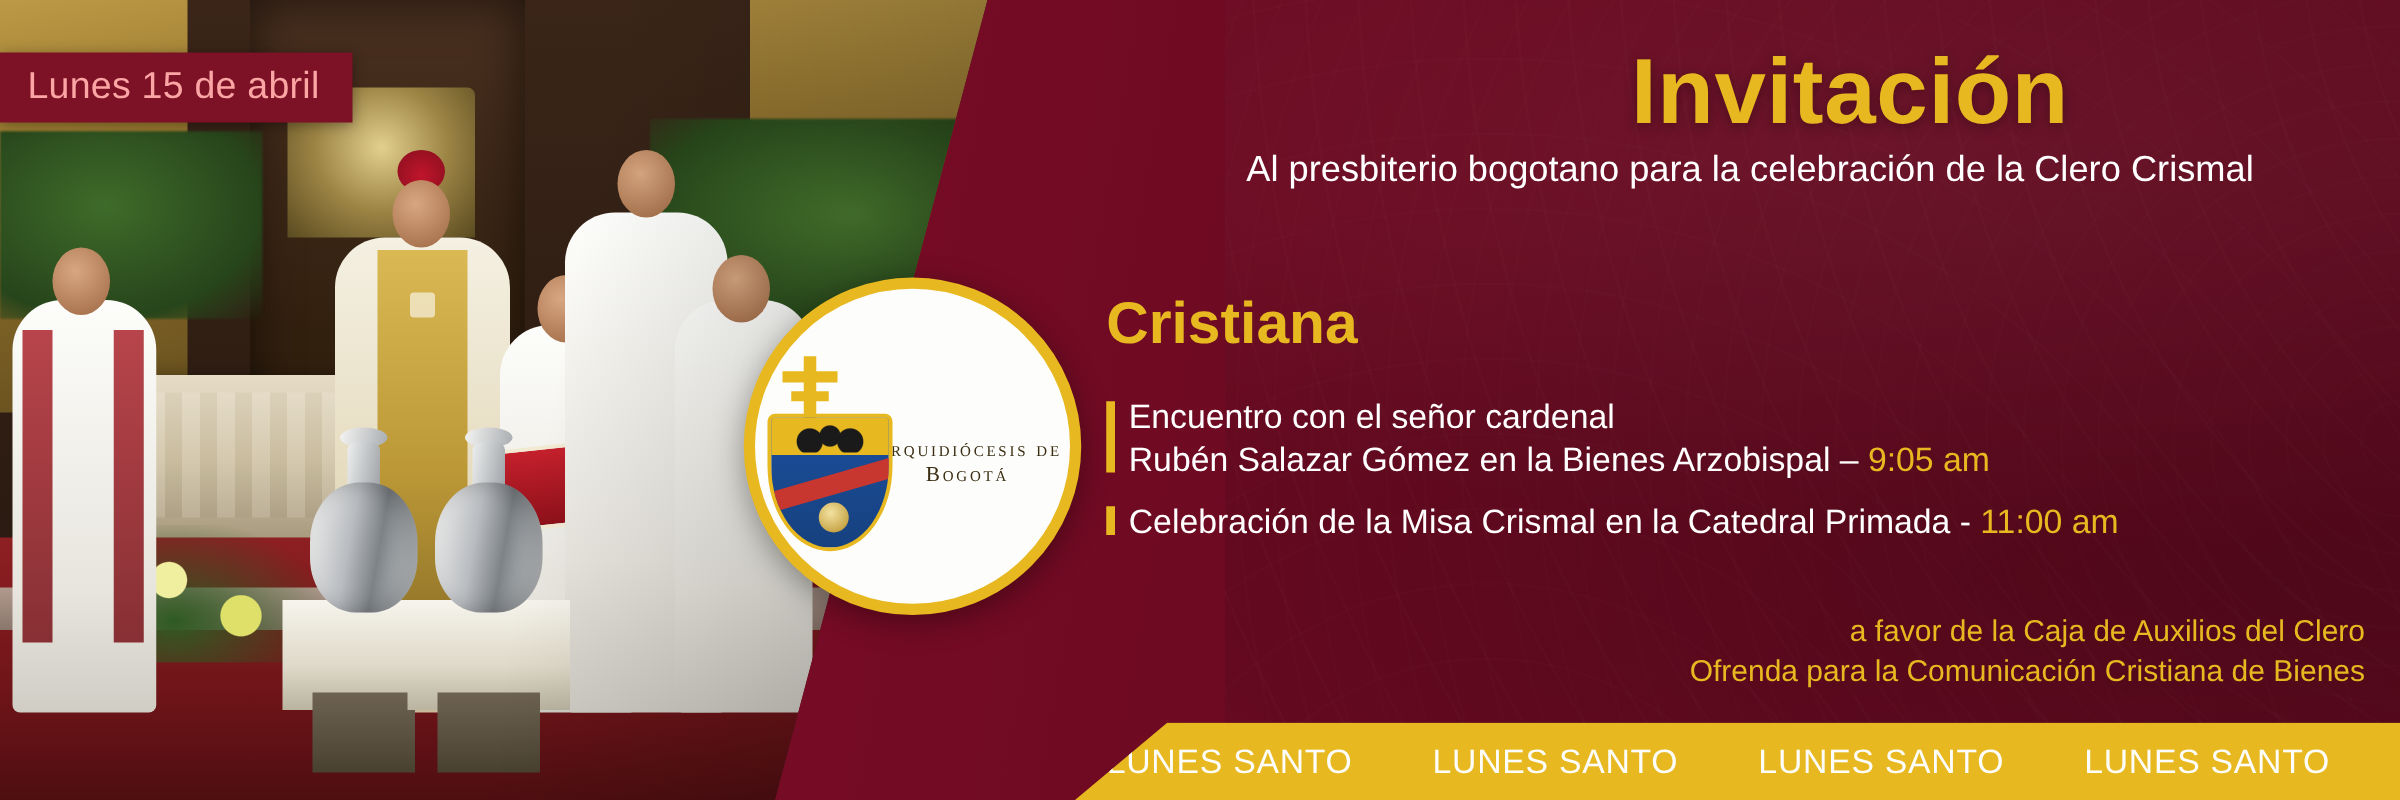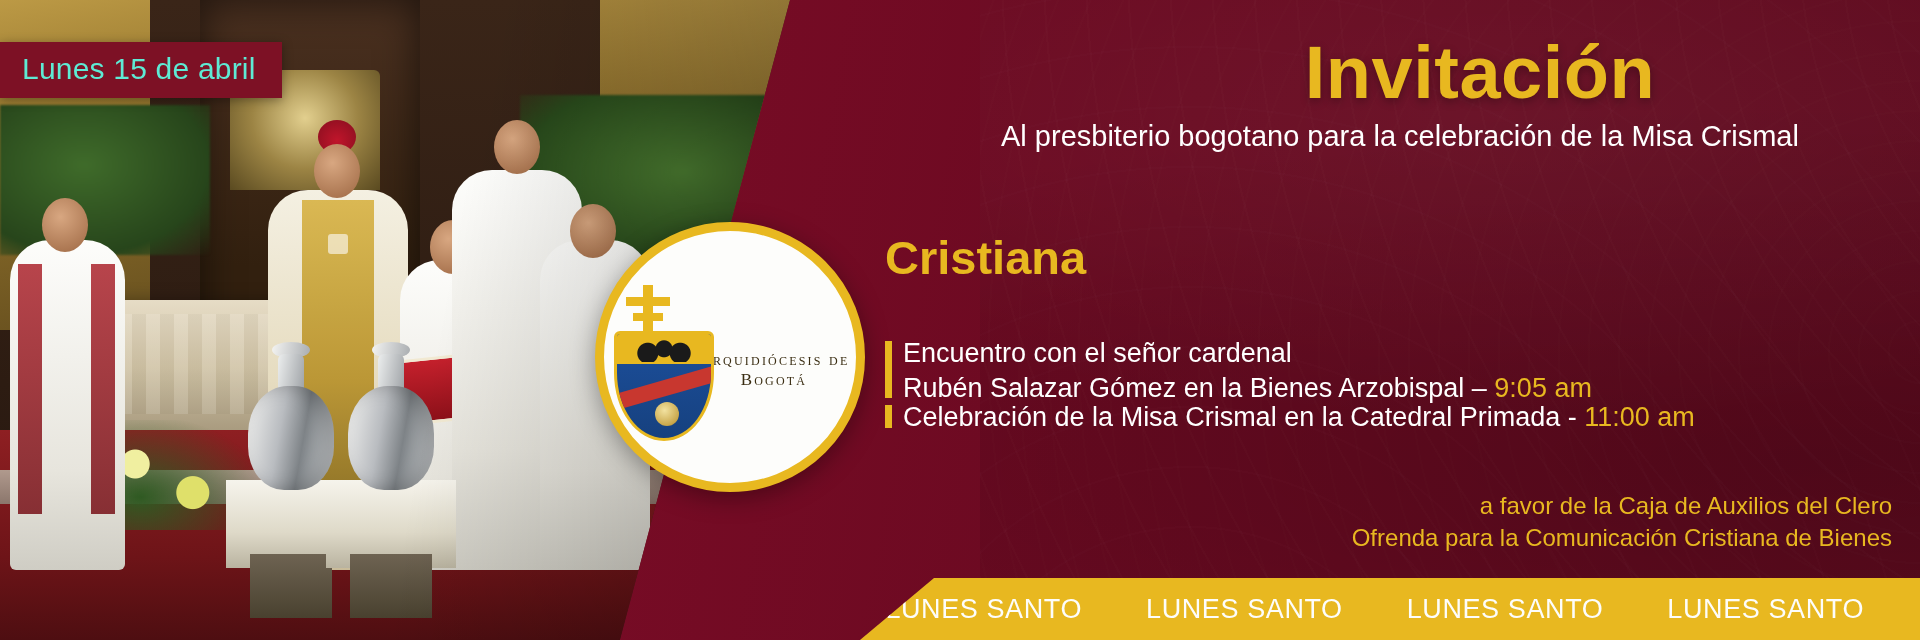--- a/index.html
+++ b/index.html
@@ -185,21 +185,21 @@
     position:absolute; left:560px; top:0; width:420px; height:640px;
     -webkit-clip-path: polygon(230px 0, 420px 0, 420px 640px, 60px 640px);
     clip-path: polygon(230px 0, 420px 0, 420px 640px, 60px 640px);
     background:linear-gradient(100deg,#7a0c26 0%, #6d0a22 100%);
   }
 
   
   .date-tag {
     position:absolute; left:0; top:42px;
     background:#7d1125;
-    color:#5eead4;
+    color:#fca5a5;
     font-size:30px;
     padding:10px 26px 12px 22px;
     letter-spacing:.2px;
     box-shadow:0 2px 10px rgba(0,0,0,.35);
   }
 
   
   .crest {
     position:absolute; left:595px; top:222px; width:270px; height:270px;
     border-radius:50%;
@@ -276,21 +276,21 @@
   }
   .item {
     position:absolute; left:-15px;
     color:#fff; font-size:27px; line-height:1.28;
     padding-left:18px;
   }
   .item:before{
     content:""; position:absolute; left:0; top:5px; width:7px; height:calc(100% - 12px);
     background:#e8b820;
   }
-  .item-1 { top:316px;margin-top:20px; }
+  .item-1 { top:316px; }
   .item-2 { top:400px; }
   .hl { color:#e8b820; }
   .offering {
     position:absolute; right:28px; top:490px; width:700px;
     text-align:right; color:#e8b820; font-size:24px; line-height:1.35;
   }
 
   
   .gold-strip {
     position:absolute; left:860px; bottom:0; width:1060px; height:62px;
@@ -374,21 +374,21 @@
         <div class="crest-eagle"></div>
         <div class="crest-band"></div>
         <div class="crest-pom"></div>
       </div>
     </div>
     <div class="crest-caption">Arquidiócesis de Bogotá</div>
   </div>
 
   <div class="rt">
     <div class="title">Invitación</div>
-    <div class="subtitle">Al presbiterio bogotano para la celebración de la Misa Crismal</div>
+    <div class="subtitle">Al presbiterio bogotano para la celebración de la Clero Crismal</div>
     <div class="itin-title">Cristiana</div>
 
     <div class="item item-1">
       <div>Encuentro con el señor cardenal</div>
       <div><span>Rubén Salazar Gómez en la Bienes Arzobispal – </span><span class="hl">9:05 am</span></div>
     </div>
 
     <div class="item item-2">
       <div><span>Celebración de la Misa Crismal en la Catedral Primada - </span><span class="hl">11:00 am</span></div>
     </div>

